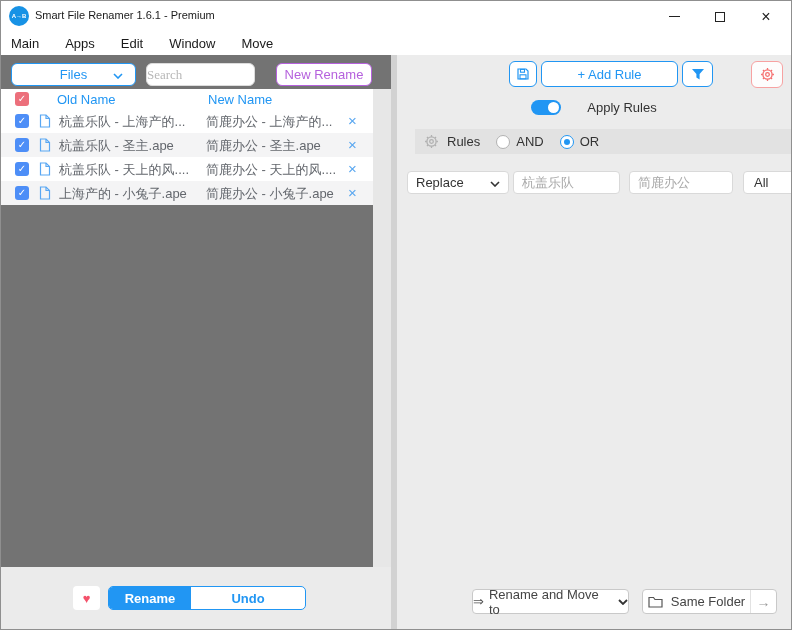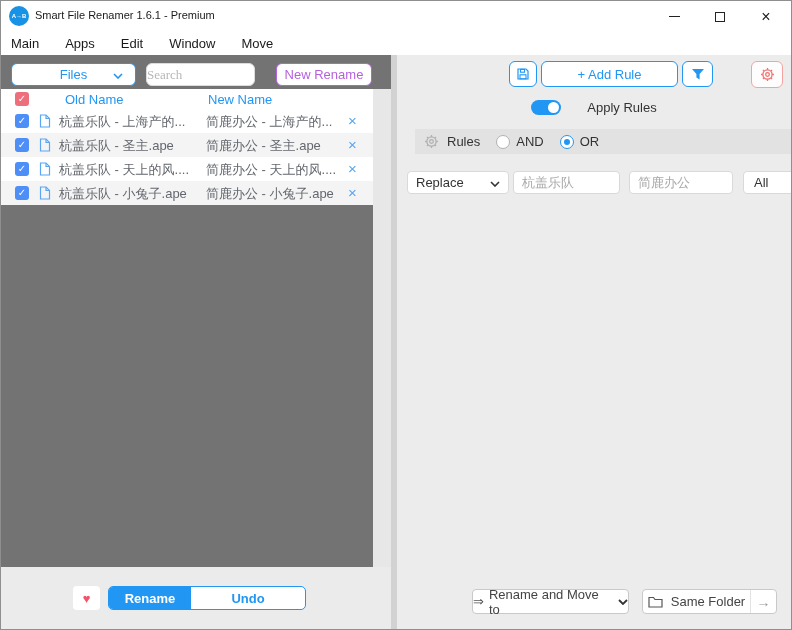--- a/index.html
+++ b/index.html
@@ -42,21 +42,21 @@
   .search-input::placeholder { color:#b8b8b8; }
   .new-rename { position:absolute; left:275px; top:8px; width:96px; height:23px;
                 border:1px solid #b561dd; border-radius:6px; background:#fff; color:#b561dd;
                 font-size:13px; display:flex; align-items:center; justify-content:center; }
 
   
   .table-header { position:absolute; top:34px; left:0; width:372px; height:20px; background:#fff; }
   .cb { width:14px; height:14px; border-radius:3px; display:flex; align-items:center;
         justify-content:center; color:#fff; font-size:10px; line-height:1; }
   .cb-red { background:#ec6f7b; position:absolute; left:14px; top:3px; }
-  .col-old { position:absolute; left:64px; top:3px; font-size:13px; color:#2196f3; }
+  .col-old { position:absolute; left:56px; top:3px; font-size:13px; color:#2196f3; }
   .col-new { position:absolute; left:207px; top:3px; font-size:13px; color:#2196f3; }
   .rows { position:absolute; top:54px; left:0; width:372px; }
   .file-row { height:24px; position:relative; background:#fff; }
   .file-row:nth-child(even) { background:#f4f4f5; }
   .cb-blue { background:#4d8ef7; position:absolute; left:14px; top:5px; }
   .file-ic { position:absolute; left:38px; top:5px; }
   .old-name { position:absolute; left:58px; top:4px; font-size:13px; color:#63676d;
               width:145px; white-space:nowrap; overflow:hidden; }
   .new-name { position:absolute; left:205px; top:4px; font-size:13px; color:#63676d;
               width:140px; white-space:nowrap; overflow:hidden; }
@@ -219,21 +219,21 @@
           <span class="row-close">×</span>
         </div>
         <div class="file-row">
           <div class="cb cb-blue">
               <span>✓</span>
             </div>
           <svg class="file-ic" width="12" height="14" viewBox="0 0 12 14">
               <path d="M1.5 1 H7 L10.5 4.5 V13 H1.5 Z" fill="none" stroke="#59a7f3" stroke-width="1.2"></path>
               <path d="M7 1 V4.5 H10.5" fill="none" stroke="#59a7f3" stroke-width="1.2"></path>
             </svg>
-          <span class="old-name">杭盖乐队 - 小兔子.ape</span>
+          <span class="old-name">上海产的 - 小兔子.ape</span>
           <span class="new-name">简鹿办公 - 小兔子.ape</span>
           <span class="row-close">×</span>
         </div>
       </div>
 
       <div class="gutter"></div>
 
       <div class="lp-bottom">
         <div class="heart-btn">
             <span>♥</span>

